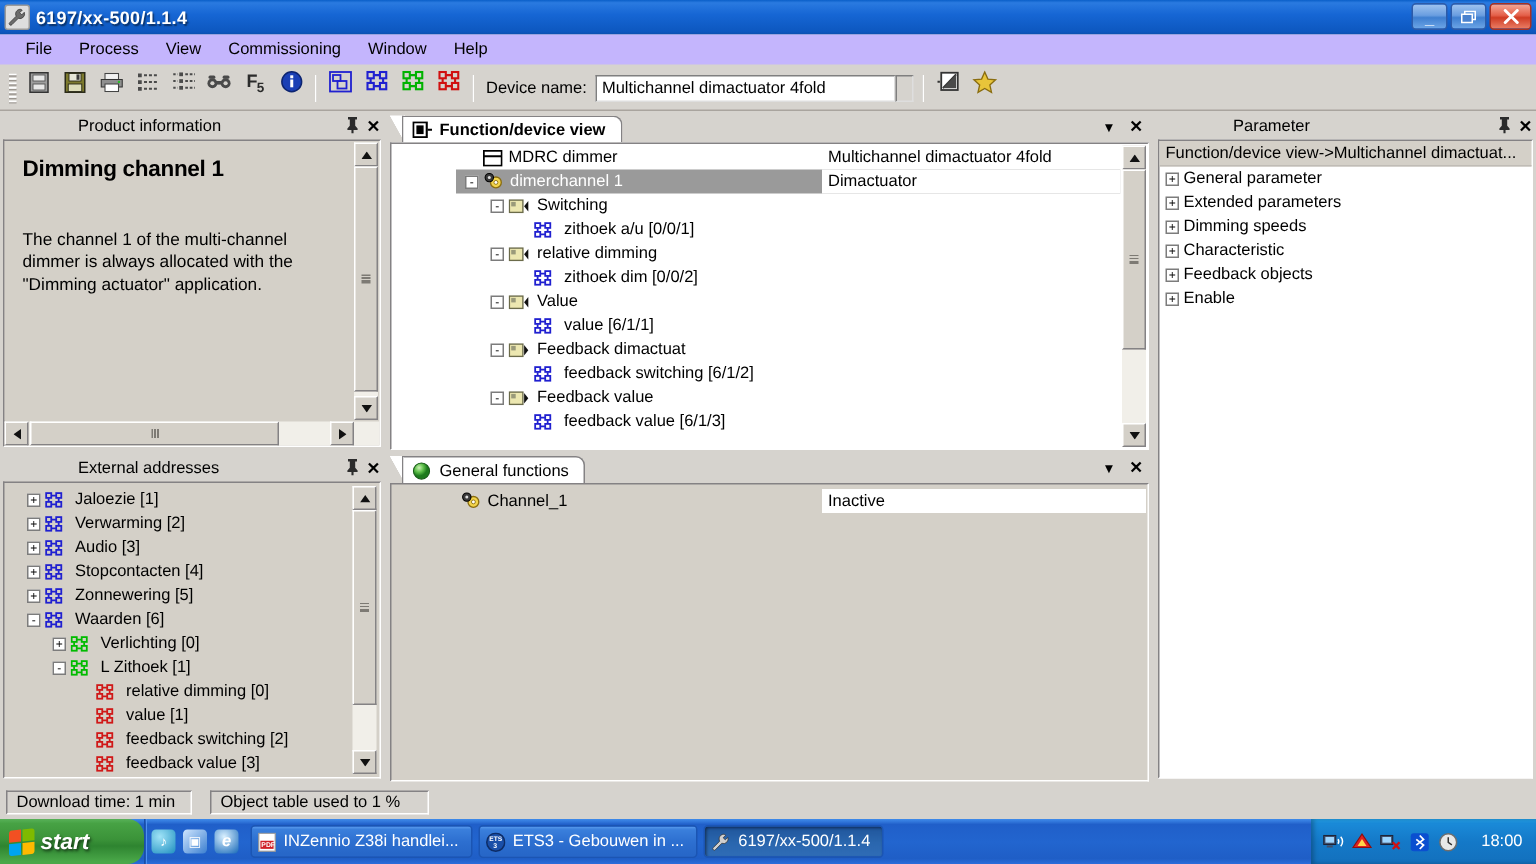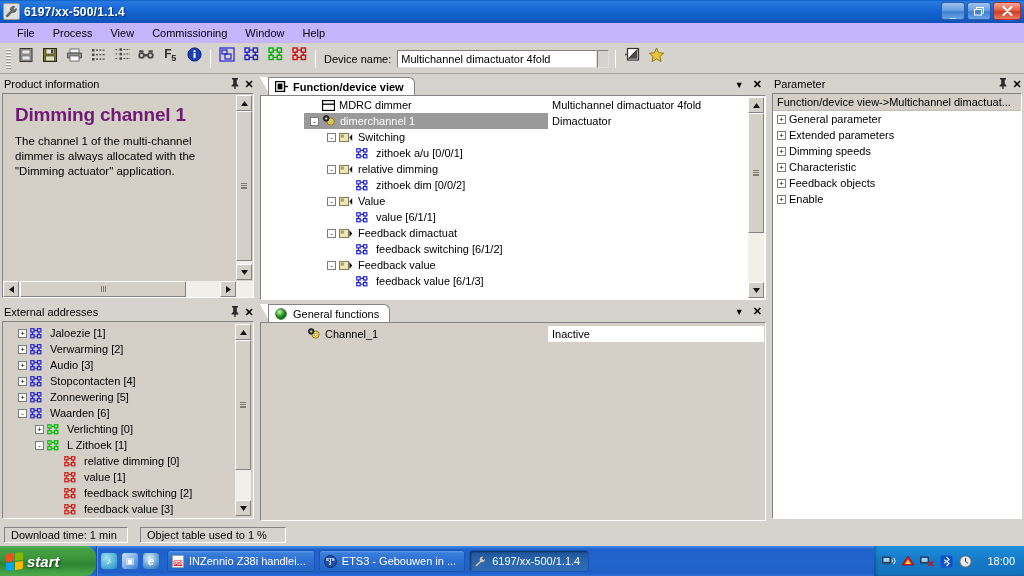--- a/index.html
+++ b/index.html
@@ -71,33 +71,33 @@
   }
   .dev-drop { width:12px; height:18px; background:#d6d3ce; border:1px solid #7f7f7f;
       border-right-color:#dedede; border-bottom-color:#dedede; }
 
   
   .panel-title {
     height:18px; display:flex; align-items:center;
     font-size:11px; color:#000; padding-left:4px;
     background:#d6d3ce;
   }
-  .panel-title .ttl { flex:1; }
+  .panel-title .ttl { flex:1;margin-left:48px; }
   .panel-title .pin, .panel-title .xx { width:14px; text-align:center; font-size:11px; font-weight:bold;}
 
   
   .left-col { position:absolute; left:0; top:75px; width:256px; height:446px; }
   #product-panel { position:absolute; left:0; top:0; width:256px; height:227px; }
   #product-body {
     position:absolute; left:2px; top:18px; width:252px; height:205px;
     background:#d4d0c8; border:1px solid #848284; border-right-color:#fff; border-bottom-color:#fff;
     overflow:hidden;
   }
   #product-content { position:absolute; left:0; top:0; right:16px; bottom:17px; padding:10px 12px; overflow:hidden; background:#d4d0c8;}
-  .pi-title { font-size:19px; font-weight:bold; color:#701a75; margin-bottom:8px; letter-spacing:-.2px;}
+  .pi-title { font-size:15px; font-weight:bold; color:#000000; margin-bottom:32px; letter-spacing:-.2px;}
   .pi-text { font-size:11.5px; color:#000; line-height:15px; width:185px;}
 
   #external-panel { position:absolute; left:0; top:228px; width:256px; height:218px; }
   #external-body {
     position:absolute; left:2px; top:18px; width:252px; height:198px;
     background:#d4d0c8; border:1px solid #848284; border-right-color:#fff; border-bottom-color:#fff;
     overflow:hidden;
   }
   #external-tree { position:absolute; left:1px; top:1px; right:17px; bottom:1px; overflow:hidden; padding-top:2px;}
 

